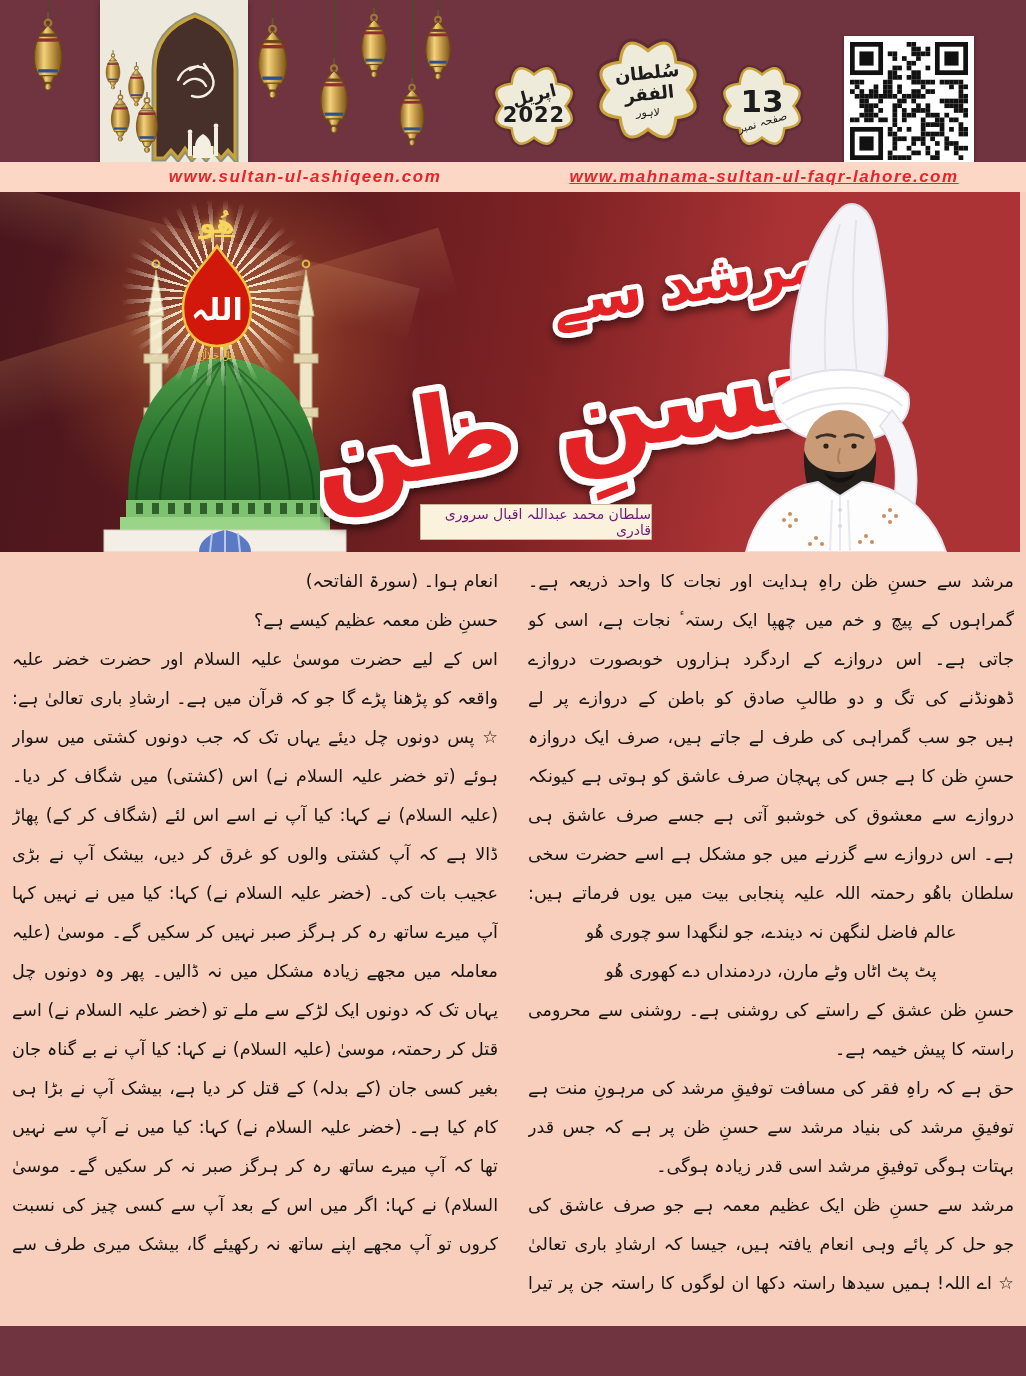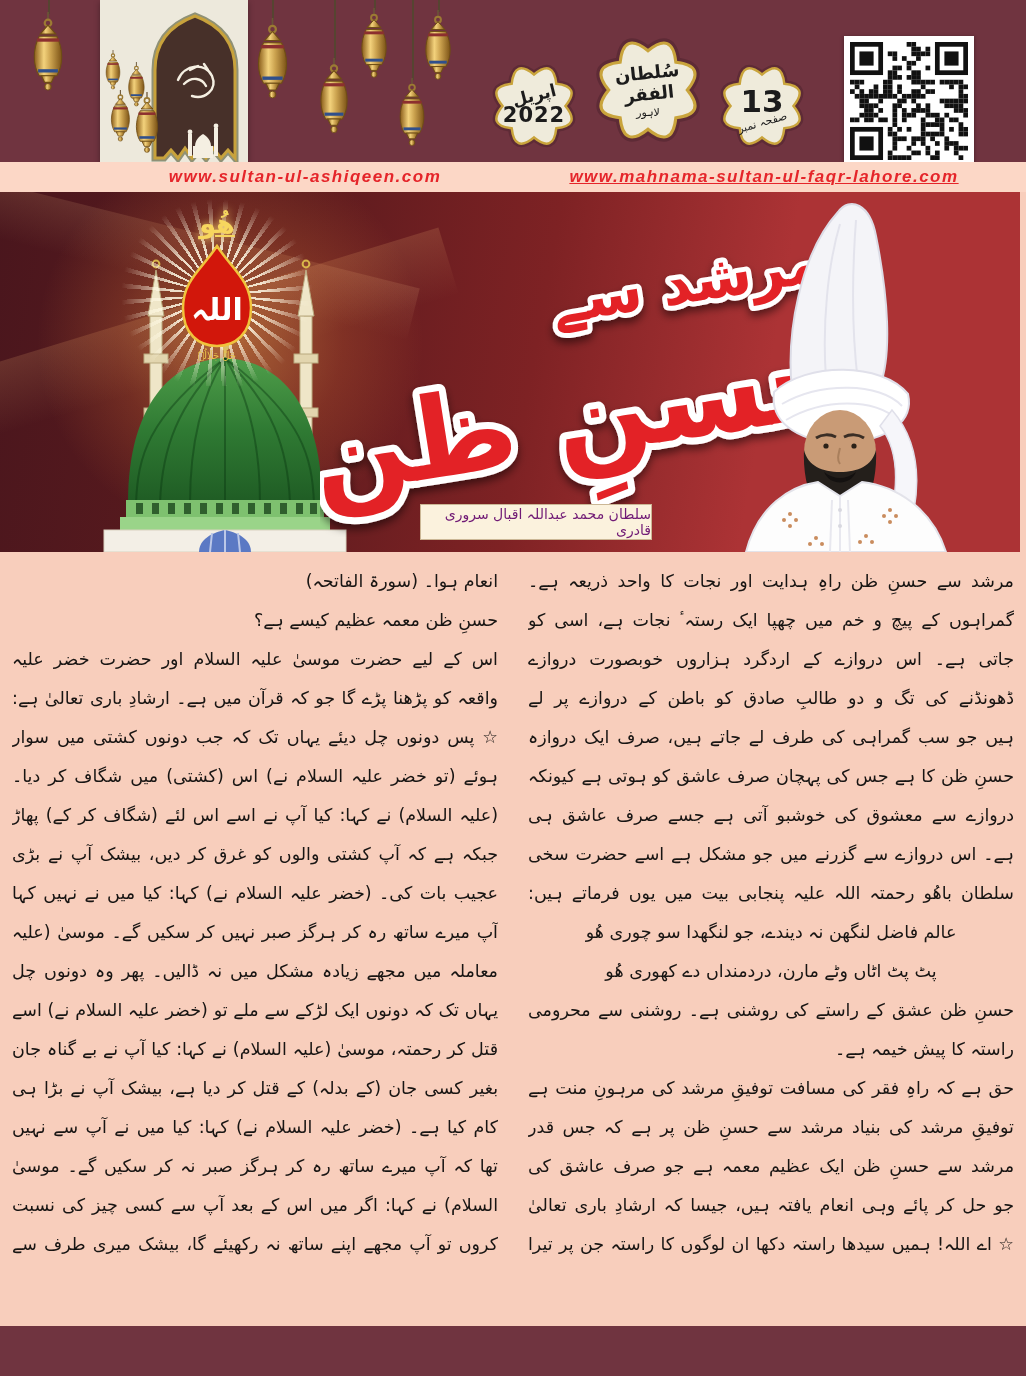--- a/index.html
+++ b/index.html
@@ -556,33 +556,34 @@
         <div class="line">حسنِ ظن کا ہے جس کی پہچان صرف عاشق کو ہوتی ہے کیونکہ اس</div>
         <div class="line">دروازے سے معشوق کی خوشبو آتی ہے جسے صرف عاشق ہی سونگھ سکتا</div>
         <div class="line">ہے۔ اس دروازے سے گزرنے میں جو مشکل ہے اسے حضرت سخی</div>
         <div class="line">سلطان باھُو رحمتہ اللہ علیہ پنجابی بیت میں یوں فرماتے ہیں:</div>
         <div class="line c">عالم فاضل لنگھن نہ دیندے، جو لنگھدا سو چوری ھُو</div>
         <div class="line c">پٹ پٹ اٹاں وٹے مارن، دردمنداں دے کھوری ھُو</div>
         <div class="line">حسنِ ظن عشق کے راستے کی روشنی ہے۔ روشنی سے محرومی منزل سے</div>
         <div class="line e">راستہ کا پیش خیمہ ہے۔</div>
         <div class="line">حق ہے کہ راہِ فقر کی مسافت توفیقِ مرشد کی مرہونِ منت ہے جبکہ</div>
         <div class="line">توفیقِ مرشد کی بنیاد مرشد سے حسنِ ظن پر ہے کہ جس قدر حسنِ ظن کی</div>
+        <div class="line e">بہتات ہوگی توفیقِ مرشد اسی قدر زیادہ ہوگی۔</div>
         <div class="line">مرشد سے حسنِ ظن ایک عظیم معمہ ہے جو صرف عاشق کی پہنچ میں ہے،</div>
         <div class="line">جو حل کر پائے وہی انعام یافتہ ہیں، جیسا کہ ارشادِ باری تعالیٰ ہے:</div>
         <div class="line">☆  اے اللہ! ہمیں سیدھا راستہ دکھا ان لوگوں کا راستہ جن پر تیرا</div>
       </div>
     <div class="col col-left" id="col-left">
         <div class="line e">انعام ہوا۔ (سورۃ الفاتحہ)</div>
         <div class="line e">حسنِ ظن معمہ عظیم کیسے ہے؟</div>
         <div class="line">اس کے لیے حضرت موسیٰ علیہ السلام اور حضرت خضر علیہ السلام کے</div>
         <div class="line">واقعہ کو پڑھنا پڑے گا جو کہ قرآن میں ہے۔ ارشادِ باری تعالیٰ ہے:</div>
         <div class="line">☆  پس دونوں چل دیئے یہاں تک کہ جب دونوں کشتی میں سوار</div>
         <div class="line">ہوئے (تو خضر علیہ السلام نے) اس (کشتی) میں شگاف کر دیا۔ موسیٰ</div>
         <div class="line">(علیہ السلام) نے کہا: کیا آپ نے اسے اس لئے (شگاف کر کے) پھاڑ</div>
-        <div class="line">جبکہ ہے کہ آپ کشتی والوں کو غرق کر دیں، بیشک آپ نے بڑی</div>
+        <div class="line">ڈالا ہے کہ آپ کشتی والوں کو غرق کر دیں، بیشک آپ نے بڑی</div>
         <div class="line">عجیب بات کی۔ (خضر علیہ السلام نے) کہا: کیا میں نے نہیں کہا تھا کہ</div>
         <div class="line">آپ میرے ساتھ رہ کر ہرگز صبر نہیں کر سکیں گے۔ موسیٰ (علیہ السلام)</div>
         <div class="line">معاملہ میں مجھے زیادہ مشکل میں نہ ڈالیں۔ پھر وہ دونوں چل دیئے</div>
         <div class="line">یہاں تک کہ دونوں ایک لڑکے سے ملے تو (خضر علیہ السلام نے) اسے</div>
         <div class="line">قتل کر رحمتہ، موسیٰ (علیہ السلام) نے کہا: کیا آپ نے بے گناہ جان کو</div>
         <div class="line">بغیر کسی جان (کے بدلہ) کے قتل کر دیا ہے، بیشک آپ نے بڑا ہی سخت</div>
         <div class="line">کام کیا ہے۔ (خضر علیہ السلام نے) کہا: کیا میں نے آپ سے نہیں کہا</div>
         <div class="line">تھا کہ آپ میرے ساتھ رہ کر ہرگز صبر نہ کر سکیں گے۔ موسیٰ (علیہ</div>
         <div class="line">السلام) نے کہا: اگر میں اس کے بعد آپ سے کسی چیز کی نسبت سوال</div>
         <div class="line">کروں تو آپ مجھے اپنے ساتھ نہ رکھیئے گا، بیشک میری طرف سے</div>

